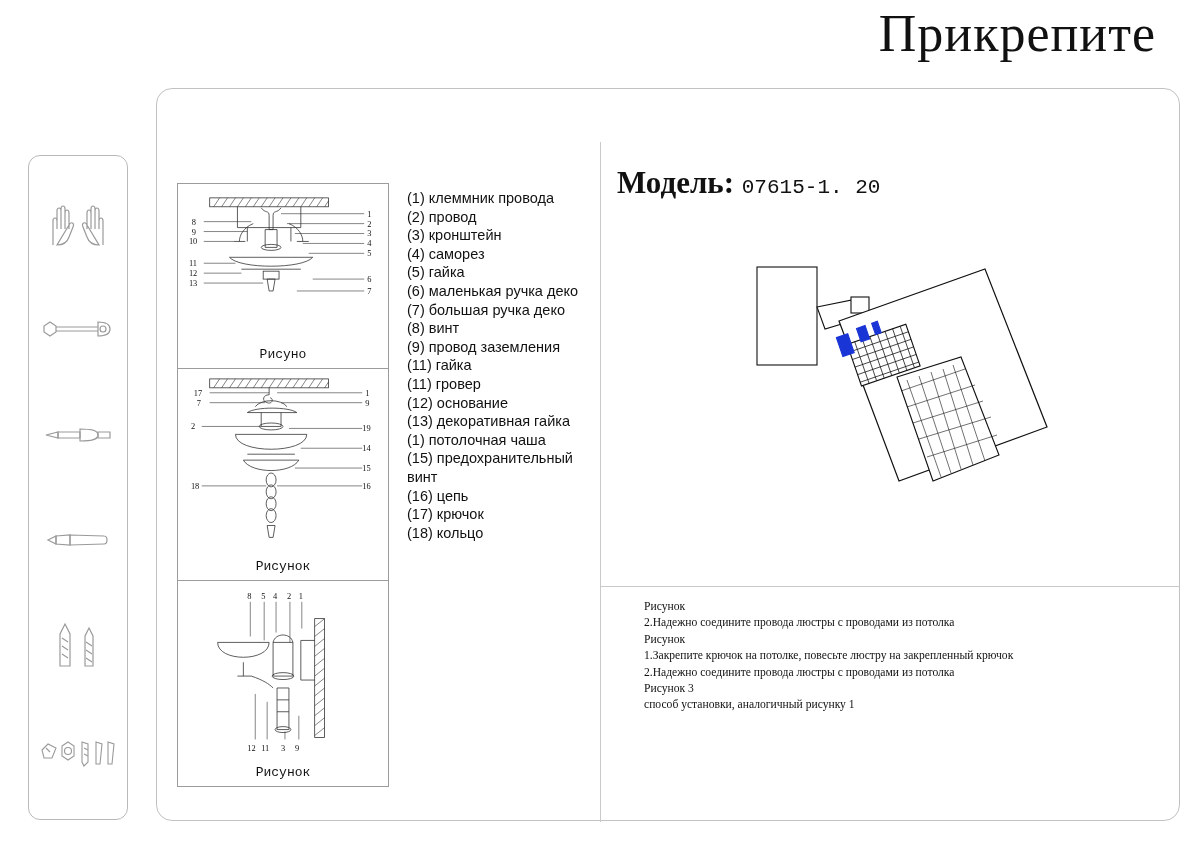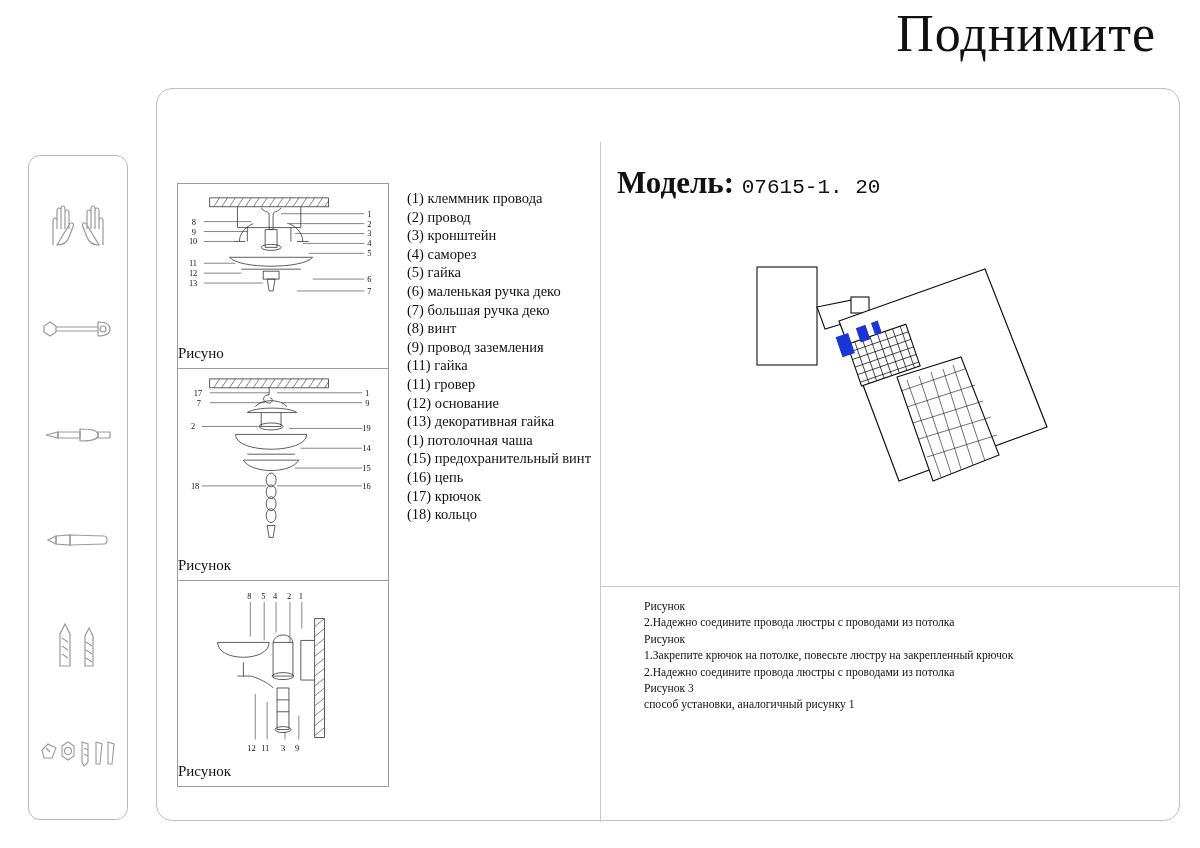--- a/index.html
+++ b/index.html
@@ -100,34 +100,34 @@
     position: relative;
   }
   .fig1 { height: 186px; }
   .fig2 { height: 212px; border-top: none; }
   .fig3 { height: 206px; border-top: none; }
   .fig-caption {
     position: absolute;
     bottom: 6px;
     left: 0;
     right: 0;
-    text-align: left;
-    font-size: 15px;
-    font-family: Liberation Serif, serif;
+    text-align: center;
+    font-size: 13px;
+    font-family: Liberation Mono, monospace;
     color: #111;
   }
   .fig-svg { position: absolute; inset: 0; }
 
   
   .parts-list {
     position: absolute;
     left: 250px;
     top: 100px;
     width: 190px;
-    font-family: Liberation Serif, serif;
+    font-family: Liberation Sans, sans-serif;
     font-size: 14.5px;
     line-height: 18.6px;
     color: #111;
   }
   .parts-list div { white-space: normal; }
 
   
   .model-line {
     position: absolute;
     left: 460px;
@@ -157,21 +157,21 @@
     width: 520px;
     font-family: "Liberation Serif", serif;
     font-size: 11.6px;
     line-height: 16.4px;
     color: #111;
   }
 </style>
 </head>
 <body>
 
-<div class="doc-title">Поднимите</div>
+<div class="doc-title">Прикрепите</div>
 
 <div class="tools-strip">
 
   <div class="tool-cell">
     <svg width="70" height="56" viewBox="0 0 70 56" fill="none" stroke="#9a9a9a" stroke-width="1.2">
       <path d="M10 50 L10 26 C10 22 14 22 14 26 L14 34 M14 34 L14 16 C14 12 18 12 18 16 L18 34 M18 34 L18 14 C18 10 22 10 22 14 L22 34 M22 34 L22 18 C22 14 26 14 26 18 L26 34 M26 30 C28 26 32 28 30 32 L26 42 C24 48 20 50 14 50 Z"></path>
       <path d="M60 50 L60 26 C60 22 56 22 56 26 L56 34 M56 34 L56 16 C56 12 52 12 52 16 L52 34 M52 34 L52 14 C52 10 48 10 48 14 L48 34 M48 34 L48 18 C48 14 44 14 44 18 L44 34 M44 30 C42 26 38 28 40 32 L44 42 C46 48 50 50 56 50 Z"></path>
     </svg>
   </div>
 

